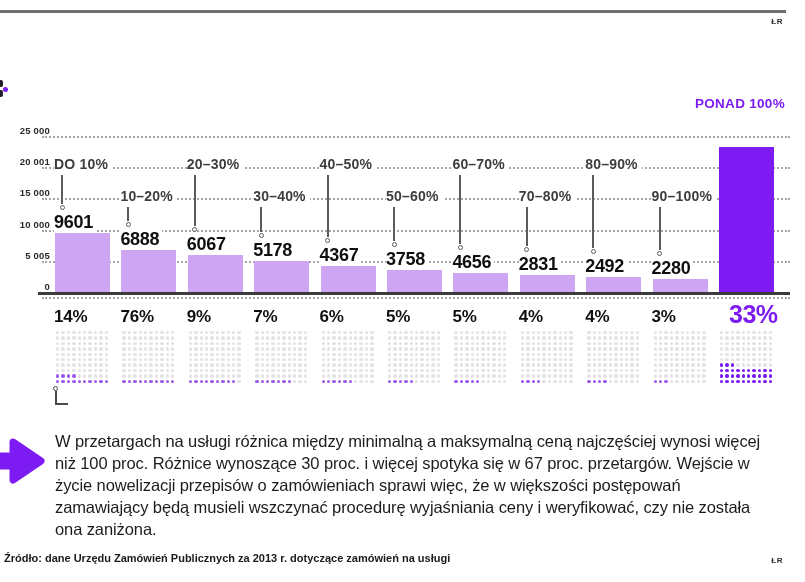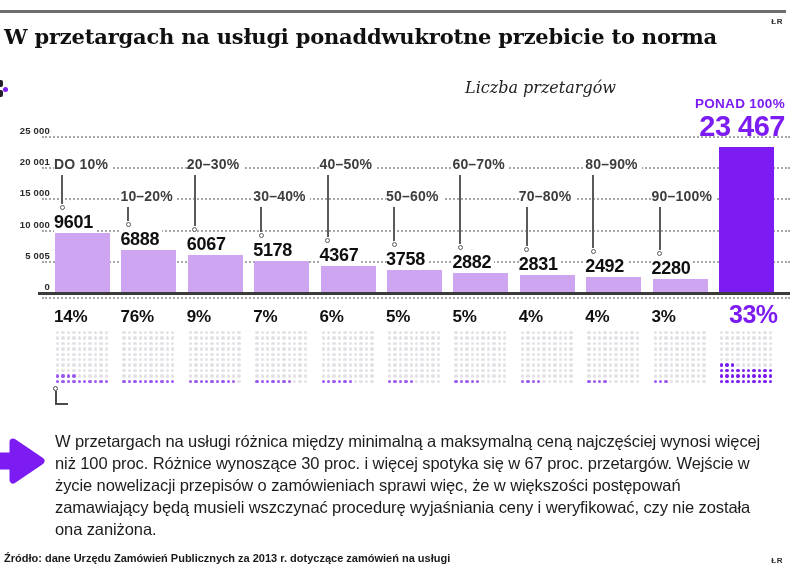--- a/index.html
+++ b/index.html
@@ -49,28 +49,26 @@
                 line-height:22px;color:#1c1c1c;letter-spacing:-.1px;}
   .source{position:absolute;left:4px;top:552px;font-size:11px;font-weight:bold;color:#1a1a1a;}
 </style>
 </head>
 <body>
 
 <div class="page">
   <div class="top-rule"></div>
   <div class="credit credit-top">ŁR</div>
 
-  <h1 class="title">W przetargach na usługi ponaddwukrotne przebicie to norma</h1>
 
   <span class="legend-icon">
     <i class="sq s1"></i>
     <i class="sq s2"></i>
     <i class="pd" id="legend-pd" style="left: 7px; top: 7px; background: rgb(124, 27, 242);"></i>
   </span>
-  <span class="count-label">Liczba przetargów</span>
 
   <div id="chart">
       <div class="gridline" style="left: 42px; width: 748px; top: 136px; border-top-color: rgb(166, 166, 166);"></div>
       <div class="ytick" style="top: 125px;">25 000</div>
       <div class="gridline" style="left: 42px; width: 748px; top: 167.2px; border-top-color: rgb(166, 166, 166);"></div>
       <div class="ytick" style="top: 156.2px;">20 001</div>
       <div class="gridline" style="left: 42px; width: 748px; top: 198.4px; border-top-color: rgb(166, 166, 166);"></div>
       <div class="ytick" style="top: 187.4px;">15 000</div>
       <div class="gridline" style="left: 42px; width: 748px; top: 229.6px; border-top-color: rgb(166, 166, 166);"></div>
       <div class="ytick" style="top: 218.6px;">10 000</div>
@@ -725,21 +723,21 @@
         <div class="dg" style="background: rgb(155, 89, 238);"></div>
         <div class="dg" style="background: rgb(155, 89, 238);"></div>
         <div class="dg" style="background: rgb(155, 89, 238);"></div>
         <div class="dg" style="background: rgb(155, 89, 238);"></div>
         <div class="dg" style="background: rgb(228, 226, 230);"></div>
         <div class="dg" style="background: rgb(228, 226, 230);"></div>
         <div class="dg" style="background: rgb(228, 226, 230);"></div>
         <div class="dg" style="background: rgb(228, 226, 230);"></div>
         <div class="dg" style="background: rgb(228, 226, 230);"></div>
       </div>
-      <div class="val" style="left: 452.4px; top: 250.988px;">2882</div>
+      <div class="val" style="left: 452.4px; top: 250.988px;">4656</div>
       <div class="cat" style="left: 452.4px; top: 156px;">60–70%</div>
       <div class="leader" style="left: 459.4px; top: 175px; height: 68.9883px;"></div>
       <div class="leader-dot" style="left: 457.9px; top: 244.988px;"></div>
       <div class="pct" style="left: 452.4px; top: 307px;">5%</div>
       <div class="dotgrid" style="left: 453.4px; top: 330px;">
         <div class="dg" style="background: rgb(228, 226, 230);"></div>
         <div class="dg" style="background: rgb(228, 226, 230);"></div>
         <div class="dg" style="background: rgb(228, 226, 230);"></div>
         <div class="dg" style="background: rgb(228, 226, 230);"></div>
         <div class="dg" style="background: rgb(228, 226, 230);"></div>
@@ -1154,21 +1152,20 @@
         <div class="dg" style="background: rgb(155, 89, 238);"></div>
         <div class="dg" style="background: rgb(228, 226, 230);"></div>
         <div class="dg" style="background: rgb(228, 226, 230);"></div>
         <div class="dg" style="background: rgb(228, 226, 230);"></div>
         <div class="dg" style="background: rgb(228, 226, 230);"></div>
         <div class="dg" style="background: rgb(228, 226, 230);"></div>
         <div class="dg" style="background: rgb(228, 226, 230);"></div>
         <div class="dg" style="background: rgb(228, 226, 230);"></div>
       </div>
       <div class="ponad" style="color: rgb(124, 27, 242);">PONAD 100%</div>
-      <div class="bigval" style="color: rgb(124, 27, 242);">23 467</div>
       <div class="pct-big" style="left: 729px; top: 300px; color: rgb(124, 27, 242);">33%</div>
       <div class="dotgrid" style="left: 719px; top: 330px;">
         <div class="dg" style="background: rgb(228, 226, 230);"></div>
         <div class="dg" style="background: rgb(228, 226, 230);"></div>
         <div class="dg" style="background: rgb(228, 226, 230);"></div>
         <div class="dg" style="background: rgb(228, 226, 230);"></div>
         <div class="dg" style="background: rgb(228, 226, 230);"></div>
         <div class="dg" style="background: rgb(228, 226, 230);"></div>
         <div class="dg" style="background: rgb(228, 226, 230);"></div>
         <div class="dg" style="background: rgb(228, 226, 230);"></div>

